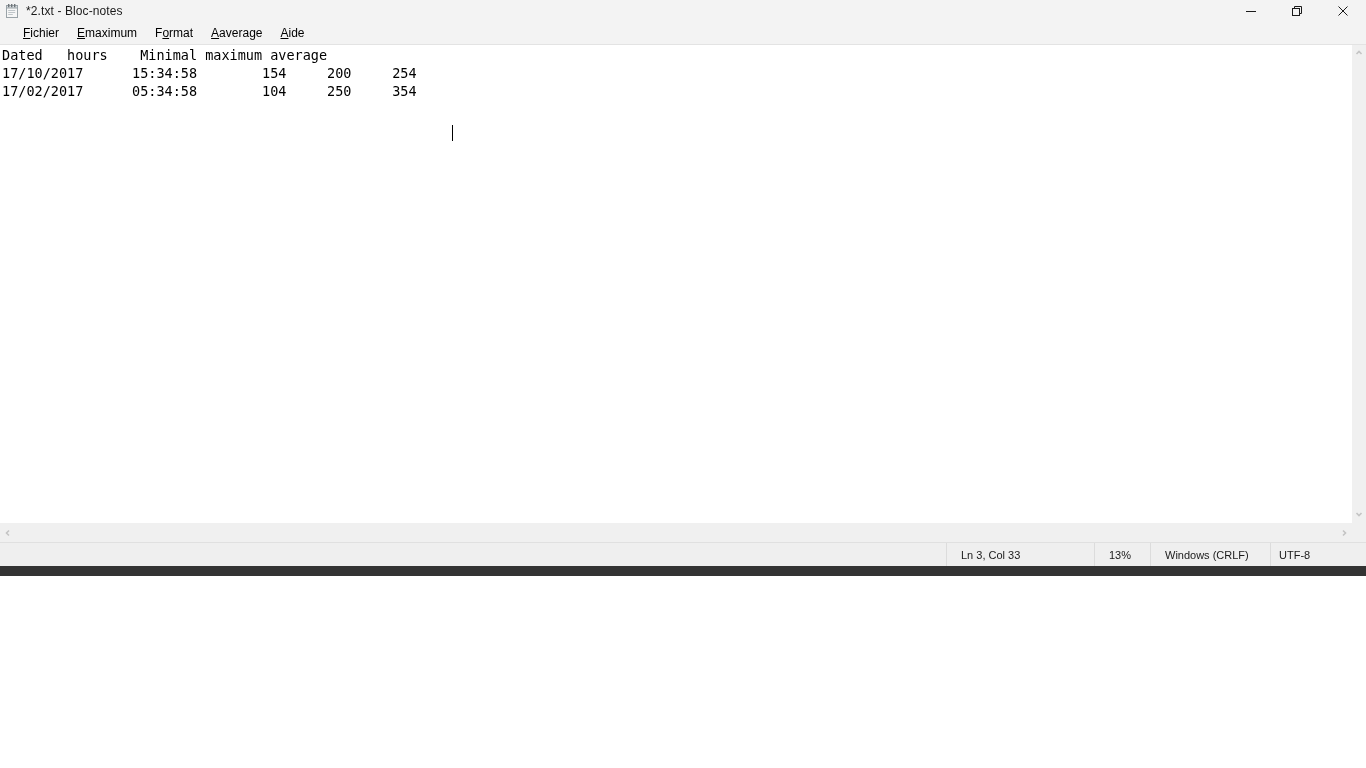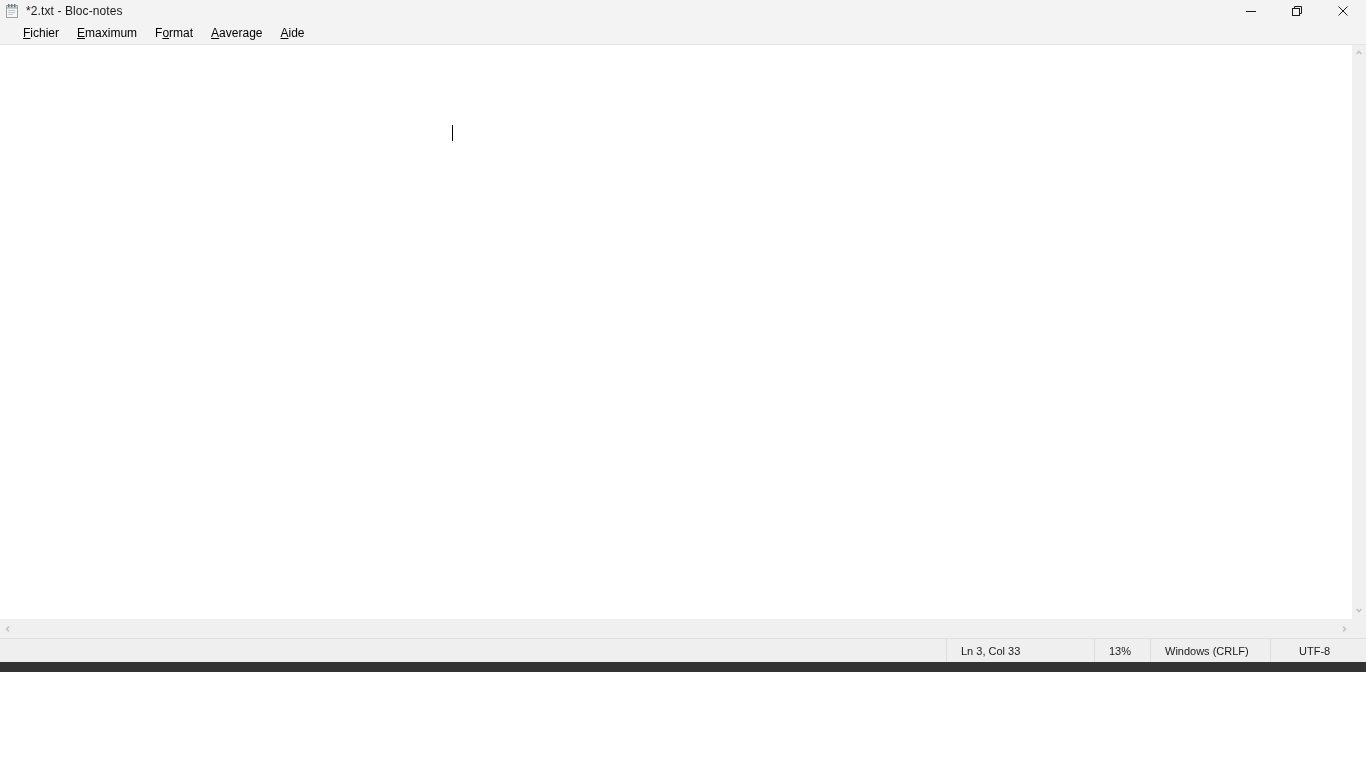--- a/index.html
+++ b/index.html
@@ -8,21 +8,21 @@
     width: 1366px;
     height: 768px;
     overflow: hidden;
     background: #ffffff;
     font-family: "Liberation Sans", sans-serif;
   }
 
   #app {
     position: relative;
     width: 1366px;
-    height: 672px;
+    height: 576px;
     background: #ffffff;
     display: flex;
     flex-direction: column;
   }
 
   
   .titlebar {
     position: relative;
     height: 22px;
     min-height: 22px;
@@ -216,21 +216,21 @@
     color: #1a1a1a;
     border-left: 1px solid #dcdcdc;
     padding-left: 14px;
     box-sizing: border-box;
     white-space: nowrap;
   }
 
   .status-lncol { width: 148px; }
   .status-zoom  { width: 56px; }
   .status-eol   { width: 120px; }
-  .status-enc   { width: 96px; padding-left: 28px; }
+  .status-enc   { width: 96px; padding-left: 8px; }
 
   .bottom-strip {
     height: 10px;
     min-height: 10px;
     background: #333333;
   }
 </style>
 </head>
 <body>
 
@@ -276,20 +276,23 @@
     <div class="menu-item"><u>F</u><span>ichier</span></div>
     <div class="menu-item"><u>E</u><span>maximum</span></div>
     <div class="menu-item"><span>F</span><u>o</u><span>rmat</span></div>
     <div class="menu-item"><u>A</u><span>average</span></div>
     <div class="menu-item"><u>A</u><span>ide</span></div>
   </div>
 
   <div class="editor-wrap">
 
     <div class="text-area">
+      <pre class="text-content">Dated   hours    Minimal maximum average
+17/10/2017      15:34:58        154     200     254
+17/02/2017      05:34:58        104     250     354     </pre>
       <div class="caret"></div>
     </div>
 
     <div class="vscroll">
       <div class="vscroll-up">
         <svg class="arrow-glyph" width="8" height="8" viewBox="0 0 8 8">
           <polyline points="1.5,5 4,2.5 6.5,5" fill="none" stroke="#c4c4c4" stroke-width="1.6"></polyline>
         </svg>
       </div>
       <div class="vscroll-track"></div>

